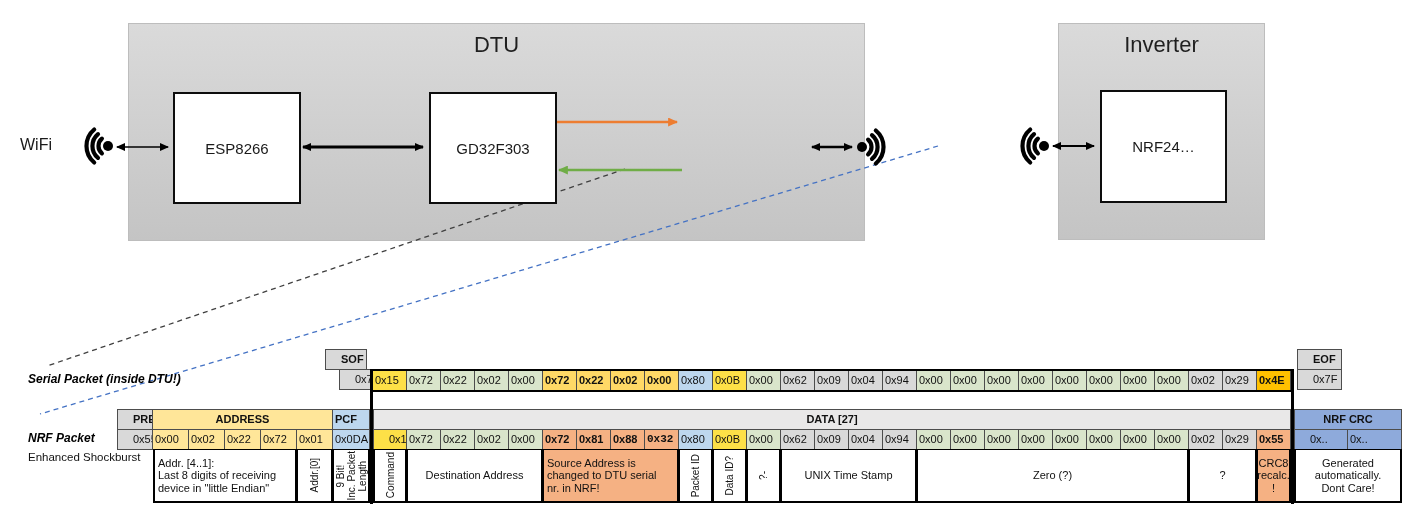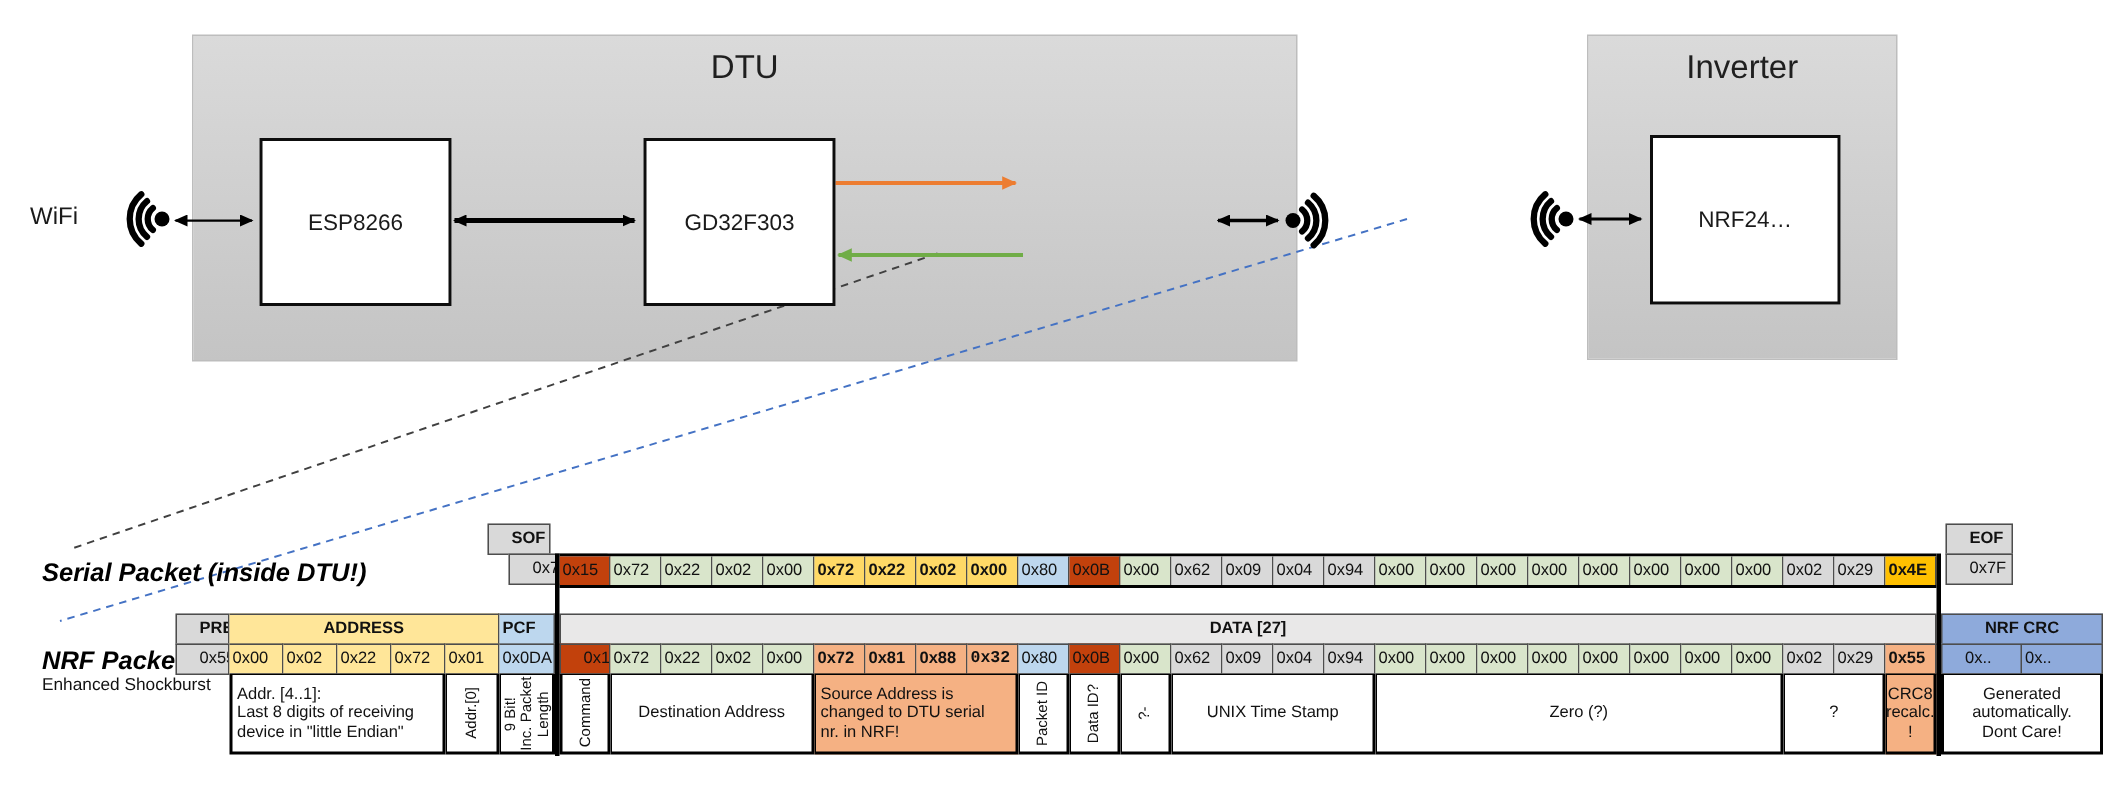--- a/index.html
+++ b/index.html
@@ -9,21 +9,21 @@
 
   
   .gbox{position:absolute;background:linear-gradient(#dadada,#c4c4c4);border:1px solid #bdbdbd;z-index:2;}
   .gbox-title{position:absolute;left:0;right:0;top:8px;text-align:center;
               font-size:22px;color:#1f1f1f;}
   .wbox{position:absolute;background:#fff;border:2px solid #0d0d0d;display:flex;
         align-items:center;justify-content:center;font-size:15px;color:#1a1a1a;z-index:3;}
   .wifi-label{position:absolute;left:20px;top:136px;font-size:16px;color:#1a1a1a;z-index:3;}
 
   
-  .pkt-label{position:absolute;font-style:italic;font-weight:700;font-size:17px;color:#000;z-index:4;}
+  .pkt-label{position:absolute;font-style:italic;font-weight:700;font-size:12px;color:#000;z-index:4;}
   .pkt-sublabel{position:absolute;font-size:11.5px;color:#111;z-index:4;}
 
   .tbl{position:absolute;z-index:4;}
   .nrow{position:absolute;left:0;display:flex;}
   .ncell{height:21px;box-sizing:border-box;border-right:1px solid #4d4d4d;
          border-top:1px solid #4d4d4d;border-bottom:1px solid #4d4d4d;
          font-size:11px;line-height:19px;padding-left:2px;overflow:hidden;white-space:nowrap;background:#fff;}
   .fl{border-left:1px solid #4d4d4d;padding-left:15px;}
   .hdr{font-weight:700;}
   .a-center{text-align:center;padding-left:0;}
@@ -39,21 +39,21 @@
   .acell{height:54px;box-sizing:border-box;background:#fff;
          border:1px solid #000;border-right-width:2px;border-bottom-width:2px;
          display:flex;align-items:center;justify-content:center;text-align:center;
          font-size:11px;line-height:1.15;white-space:pre-line;overflow:hidden;}
   .fl2{border-left-width:2px;}
   .a-left{justify-content:flex-start;text-align:left;padding:1px 3px;}
   .rot-text{writing-mode:vertical-rl;transform:rotate(180deg);font-size:10px;line-height:1.1;white-space:pre-line;}
   .bg-orange{background:#f5b183;}
 
   
-  .gd{background:#c2410c;} .gl{background:#d9e5cb;}
+  .gd{background:#fde047;} .gl{background:#d9e5cb;}
   .yb{background:#ffd966;font-weight:700;} .ylc{background:#ffe699;}
   .bl{background:#bdd7ee;} .bm{background:#8eaadb;}
   .gy{background:#d9d9d9;} .glh{background:#e9e8e8;}
   .am{background:#ffc000;font-weight:700;} .ob{background:#f5b183;font-weight:700;}
 
   .connector{position:absolute;width:3px;background:#000;z-index:5;}
 </style>
 </head>
 <body>
 

